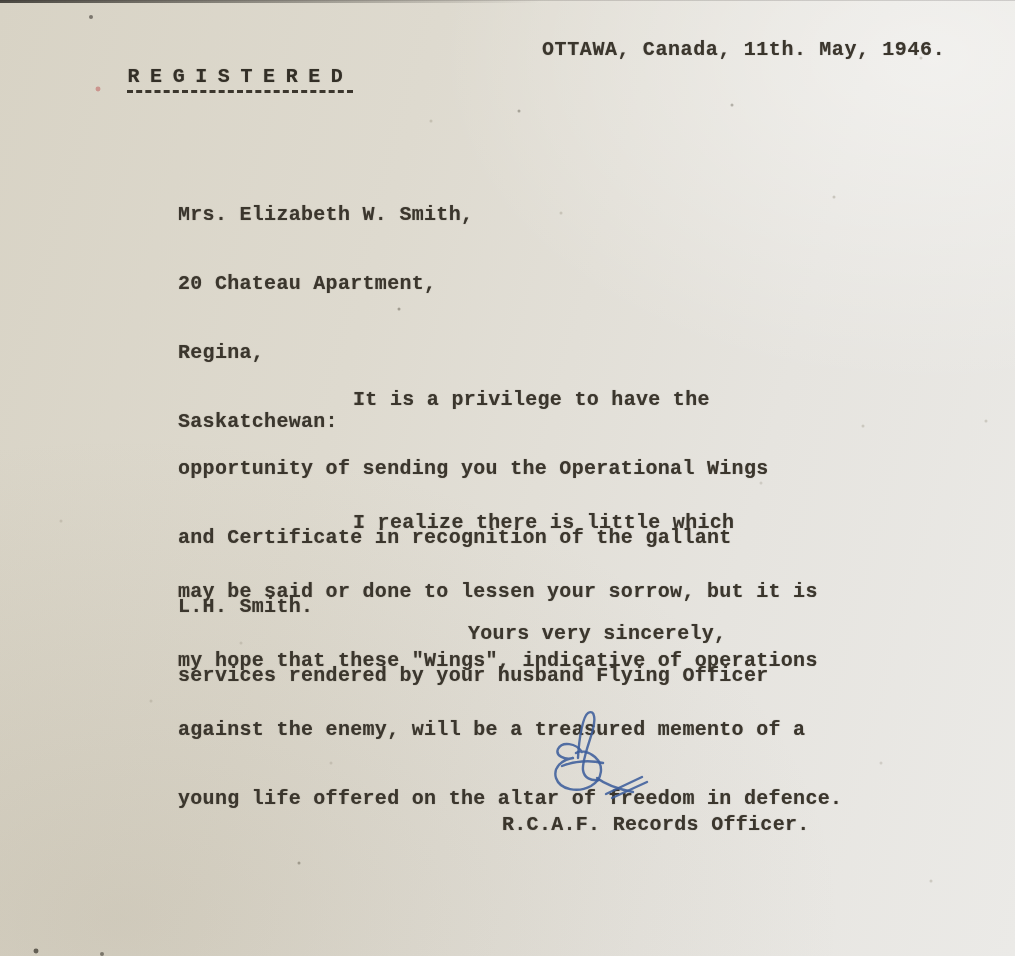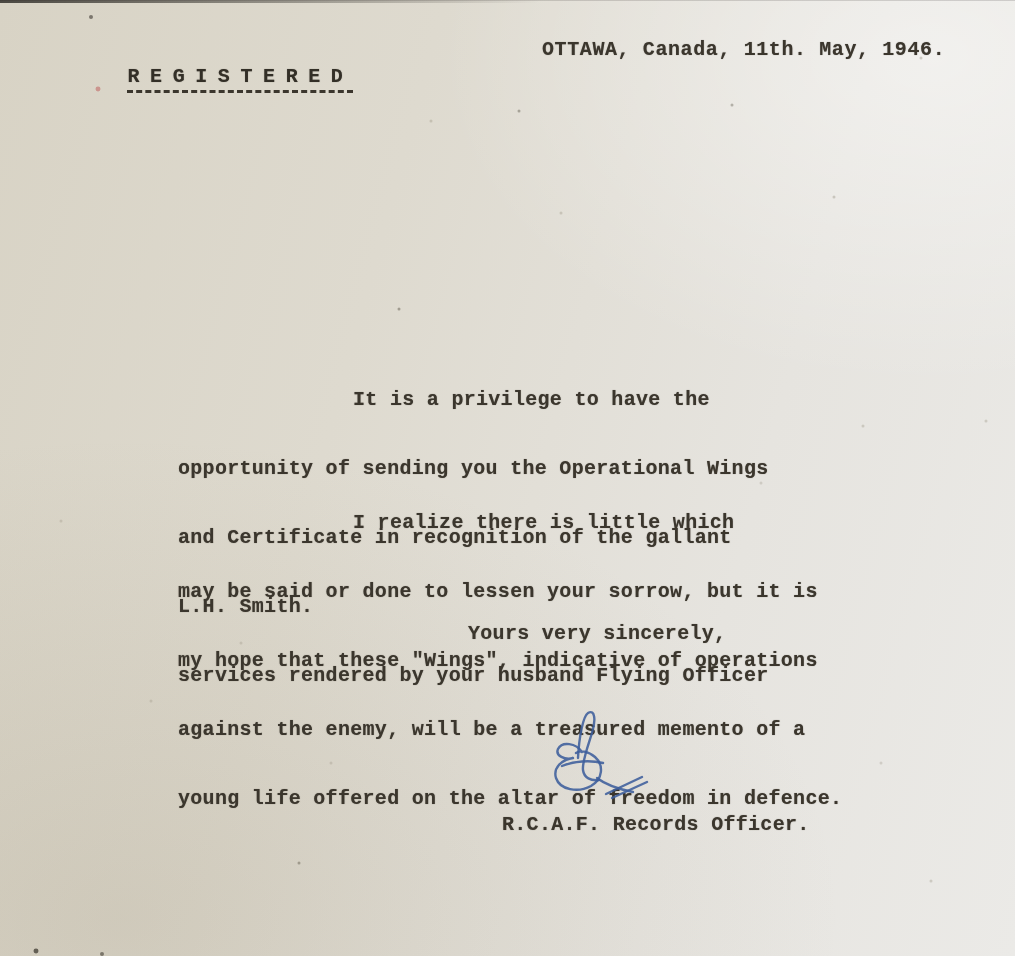--- a/index.html
+++ b/index.html
@@ -94,20 +94,26 @@
   <div class="edge-artifact"></div>
   <div class="edge-artifact-faint"></div>
   <span class="speck-field"></span>
 
   <div class="typed registered">
     <span class="reg-underline">REGISTERED</span>
   </div>
 
   <div class="typed dateline">OTTAWA, Canada, 11th. May, 1946.</div>
 
+  <div class="typed recipient">
+    <div class="line">Mrs. Elizabeth W. Smith,</div>
+    <div class="line">20 Chateau Apartment,</div>
+    <div class="line">Regina,</div>
+    <div class="line">Saskatchewan:</div>
+  </div>
 
 
   <div class="typed para para1">
     <div class="line indent">It is a privilege to have the</div>
     <div class="line">opportunity of sending you the Operational Wings</div>
     <div class="line">and Certificate in recognition of the gallant</div>
     <div class="line">L.H. Smith.</div>
     <div class="line">services rendered by your husband Flying Officer</div>
   </div>
 

